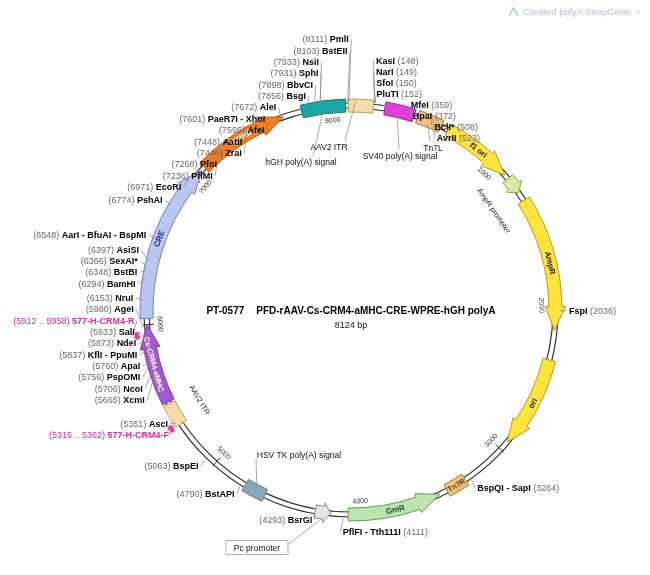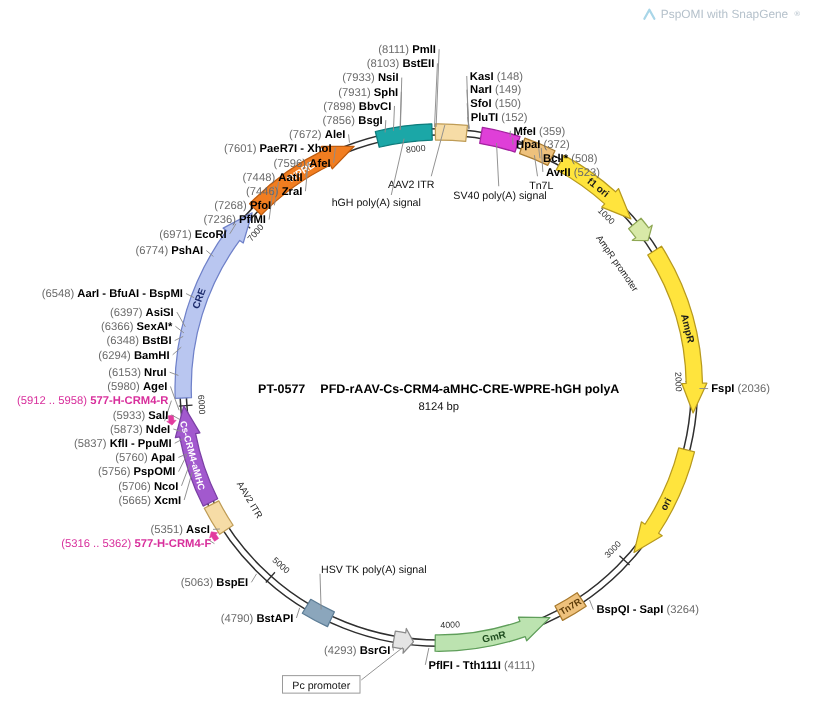--- a/index.html
+++ b/index.html
@@ -12,21 +12,21 @@
 </style>
 </head>
 <body>
 
 <div class="canvas">
 
   <div class="watermark">
     <svg width="11" height="11" viewBox="0 0 11 11">
       <path d="M1.5 9 L5.5 1.8 L9.5 9" fill="none" stroke="#a9d6e8" stroke-width="1.8" stroke-linecap="round" stroke-linejoin="round"></path>
     </svg>
-    <span>PspOMI with SnapGene</span>
+    <span>Created polyA SnapGene</span>
       <sup>®</sup>
   </div>
 
   <svg id="map" xmlns="http://www.w3.org/2000/svg" width="650" height="575" viewBox="0 0 650 575">
     <g id="g-backbone">
       <circle cx="351" cy="310" r="207" fill="none" stroke="#2f2f2f" stroke-width="1.2"></circle>
       <circle cx="351" cy="310" r="202" fill="none" stroke="#2f2f2f" stroke-width="1.2"></circle>
     </g>
     <g id="g-ticks">
         <line x1="488.97" y1="168.68" x2="496.65" y2="160.81" stroke="#2f2f2f" stroke-width="1"></line>

